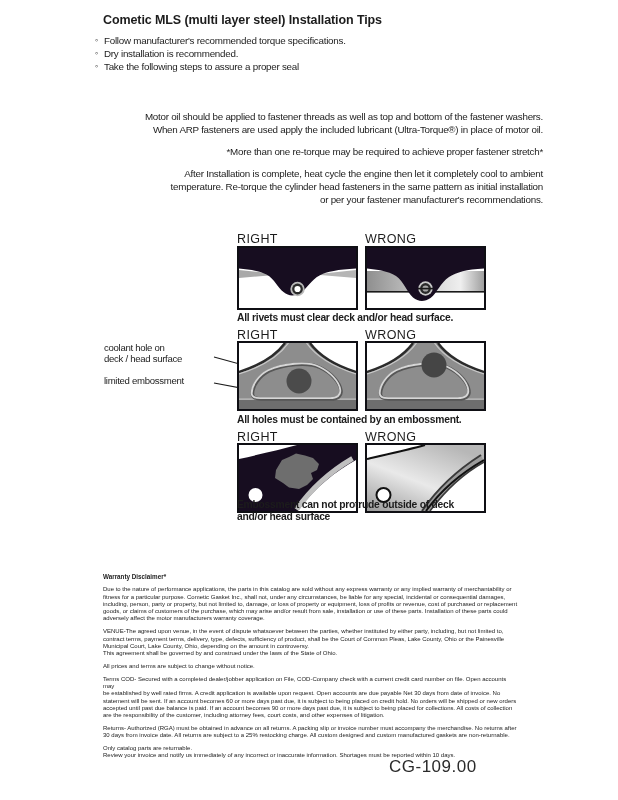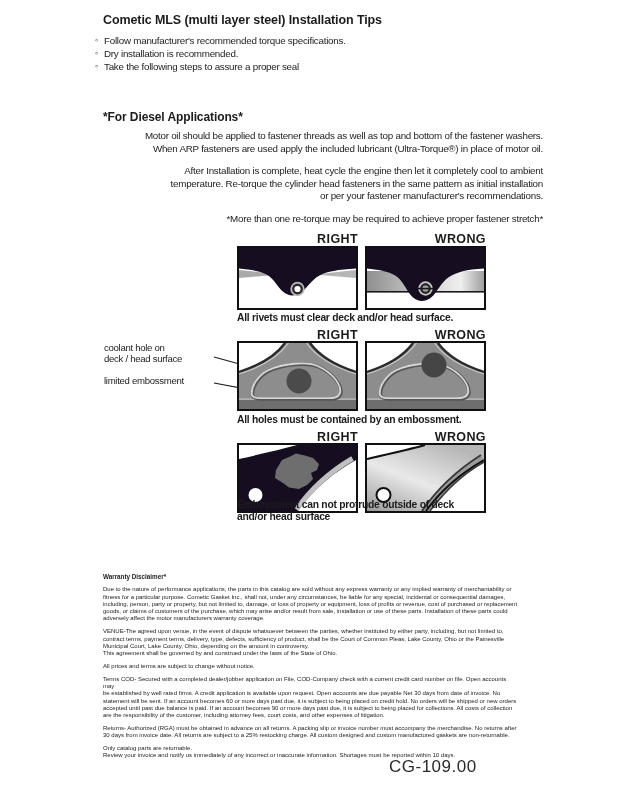--- a/index.html
+++ b/index.html
@@ -14,21 +14,21 @@
     text-underline-offset:2px;
   }
   .bullets { position:absolute; left:95px; top:34px; font-size:9.8px; letter-spacing:-0.25px; line-height:13px; }
   .b-item { display:flex; }
   .b-item::before { content:"◦"; width:9px; flex:0 0 9px; font-size:9px; }
   .sub { margin-left:14px; }
   .sub .b-item::before { content:"•"; width:9px; flex:0 0 9px; }
   .diesel { position:absolute; left:103px; top:111px; width:440px; font-size:9.8px; letter-spacing:-0.25px; line-height:12.8px; }
   .diesel h2 { font-size:12px; font-weight:bold; letter-spacing:-0.1px; margin-bottom:6px; }
   .diesel p { white-space:pre-line; margin-bottom:9.5px;text-align:right; }
-  .dg-label { position:absolute; width:121px; text-align:right; font-size:12.5px; font-weight:bold; letter-spacing:0.4px; }
+  .dg-label { position:absolute; width:121px; text-align:left; font-size:12.5px; font-weight:normal; letter-spacing:0.4px; }
   .panel { position:absolute; width:121px; border:2px solid #0f0f14; background:#fff; }
   .panel svg { display:block; }
   .caption { position:absolute; left:237px; font-size:10.3px; font-weight:bold; letter-spacing:-0.25px; line-height:11.5px; white-space:pre-line; }
   .callout { position:absolute; left:104px; width:108px; text-align:left; font-size:9.6px; letter-spacing:-0.3px; line-height:10.5px; white-space:pre-line; }
   .leader-svg { position:absolute; left:110px; top:336px; }
   .warranty { position:absolute; left:103px; top:573px; width:416px; font-size:6px; line-height:7.3px; letter-spacing:0; }
   .warranty h3 { font-size:6.3px; font-weight:bold; margin-bottom:6px; }
   .warranty p { white-space:pre-line; margin-bottom:5.5px; }
   .page-code { position:absolute; left:389px; top:757px; font-size:17px; letter-spacing:0.5px; color:#2a2a2a; }
 </style>
@@ -45,27 +45,26 @@
       </div>
     <div class="b-item">
         <span>Dry installation is recommended.</span>
       </div>
     <div class="b-item">
         <span>Take the following steps to assure a proper seal</span>
       </div>
   </div>
 
   <div class="diesel">
-    <h2>*For Diesel Applications*</h2>
     <p>Motor oil should be applied to fastener threads as well as top and bottom of the fastener washers.
 When ARP fasteners are used apply the included lubricant (Ultra-Torque®) in place of motor oil.</p>
+    <p>*More than one re-torque may be required to achieve proper fastener stretch*</p>
     <p>After Installation is complete, heat cycle the engine then let it completely cool to ambient
 temperature. Re-torque the cylinder head fasteners in the same pattern as initial installation
 or per your fastener manufacturer's recommendations.</p>
-    <p>*More than one re-torque may be required to achieve proper fastener stretch*</p>
   </div>
 
   <div class="dg-label" style="left:237px; top:232px;">RIGHT</div>
   <div class="dg-label" style="left:365px; top:232px;">WRONG</div>
 
   <div class="panel" style="left:237px; top:246px; height:64px;">
     <svg width="117" height="60" viewBox="0 0 117 60">
       <rect width="117" height="60" fill="#ffffff"></rect>
       <polygon points="0,22 42,26.5 0,30" fill="#a9a9a9"></polygon>
       <polygon points="117,22 75,26.5 117,30" fill="#b5b5b5"></polygon>

